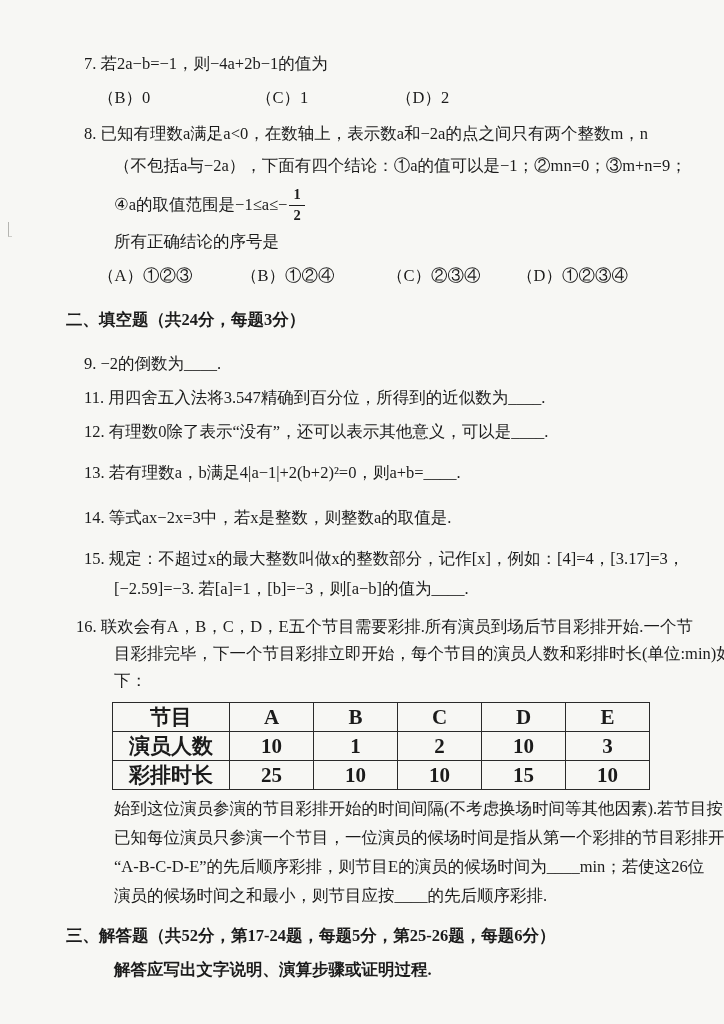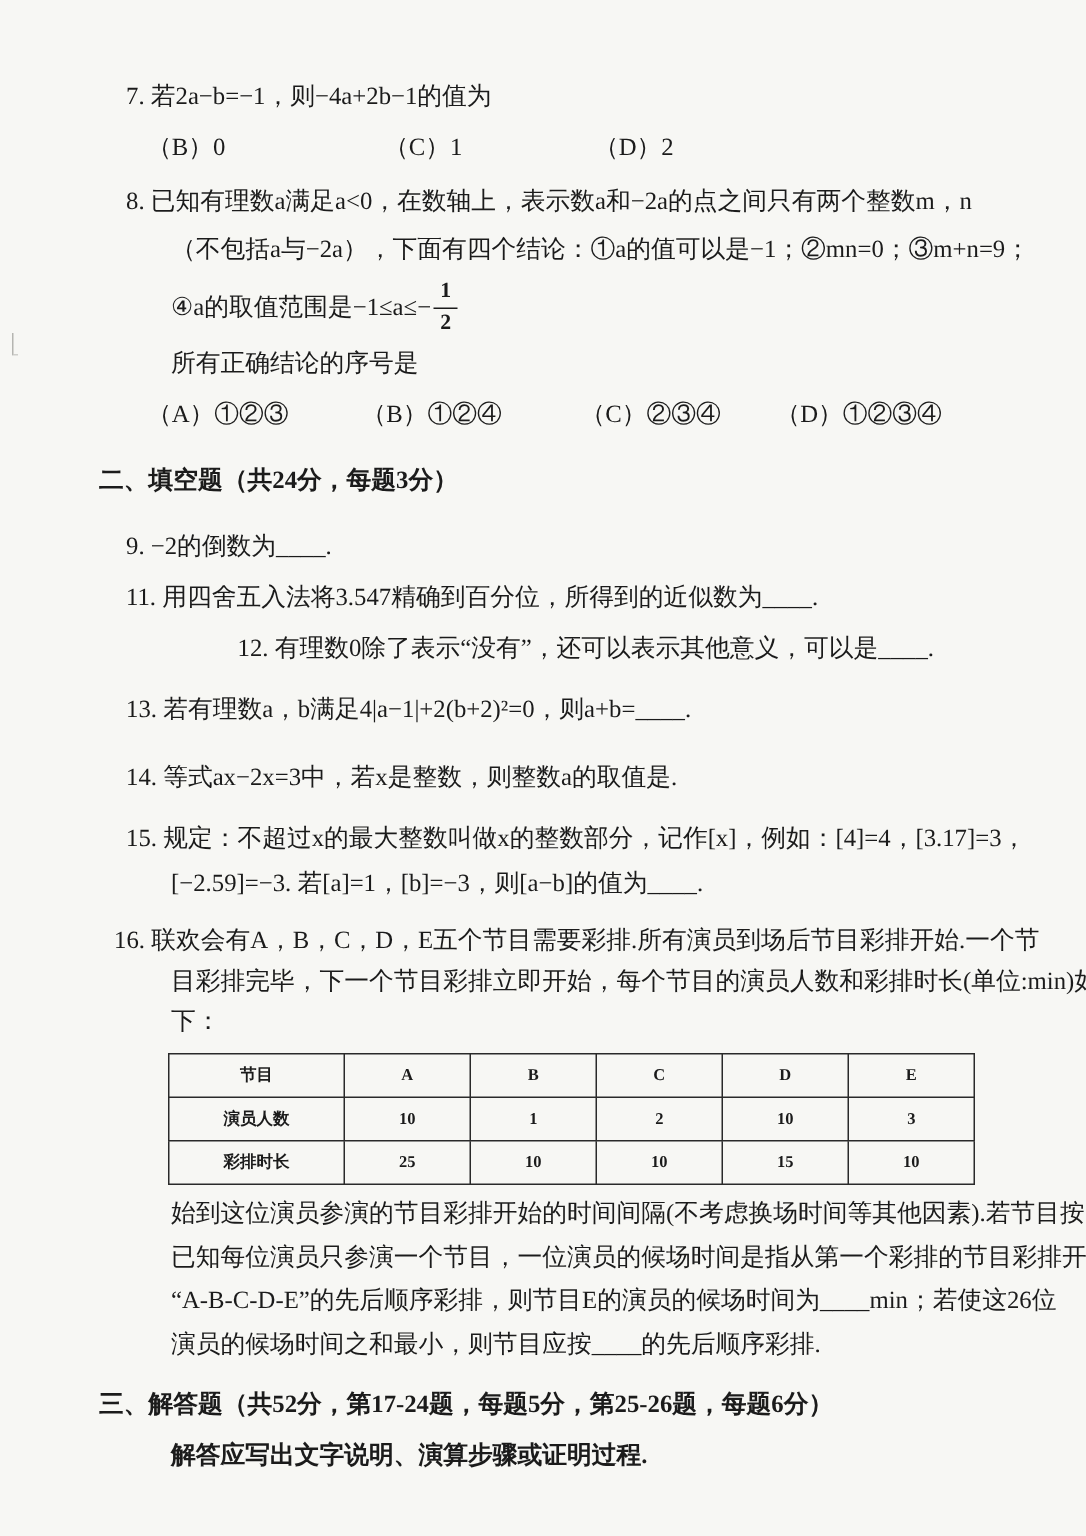--- a/index.html
+++ b/index.html
@@ -29,21 +29,21 @@
   .frac{
     display:inline-flex;flex-direction:column;align-items:center;
     vertical-align:middle;line-height:1.05;font-size:14.5px;
     margin:0 2px;font-weight:600;
   }
   .frac .den{border-top:1.4px solid #1b1b1b;padding:2px 4px 0;}
   .frac .num{padding:0 4px 2px;}
   table.sched{
     border-collapse:collapse;
     margin:8px 0 4px 28px;
-    font-size:11px;font-weight:600;
+    font-size:21px;font-weight:600;
     text-align:center;
   }
   table.sched td{
     border:1.6px solid #2a2a2a;
     height:23px;
     padding:0 4px;
   }
   table.sched td.c0{width:108px;}
   table.sched td.c{width:75px;}
   .gap-s{margin-top:8px;}
@@ -83,21 +83,21 @@
     <span>（A）①②③</span>
     <span>（B）①②④</span>
     <span>（C）②③④</span>
     <span>（D）①②③④</span>
   </div>
 
   <div class="line sec-title" style="margin-top:16px;margin-left:-18px;">二、填空题（共24分，每题3分）</div>
 
   <div class="line" style="margin-top:16px;">9. −2的倒数为____.</div>
   <div class="line" style="margin-top:6px;">11. 用四舍五入法将3.547精确到百分位，所得到的近似数为____.</div>
-  <div class="line" style="margin-top:6px;text-align:center;">12. 有理数0除了表示“没有”，还可以表示其他意义，可以是____.</div>
+  <div class="line" style="margin-top:6px;">12. 有理数0除了表示“没有”，还可以表示其他意义，可以是____.</div>
   <div class="line gap-m">13. 若有理数a，b满足4|a−1|+2(b+2)²=0，则a+b=____.</div>
   <div class="line gap-l">14. 等式ax−2x=3中，若x是整数，则整数a的取值是.</div>
   <div class="line gap-m">15. 规定：不超过x的最大整数叫做x的整数部分，记作[x]，例如：[4]=4，[3.17]=3，</div>
   <div class="line indent" style="margin-top:2px;">[−2.59]=−3. 若[a]=1，[b]=−3，则[a−b]的值为____.</div>
 
   <div class="line tight" style="margin-top:10px;margin-left:-8px;">16. 联欢会有A，B，C，D，E五个节目需要彩排.所有演员到场后节目彩排开始.一个节</div>
   <div class="line tight indent">目彩排完毕，下一个节目彩排立即开始，每个节目的演员人数和彩排时长(单位:min)如</div>
   <div class="line tight indent">下：</div>
 
   <table class="sched">

